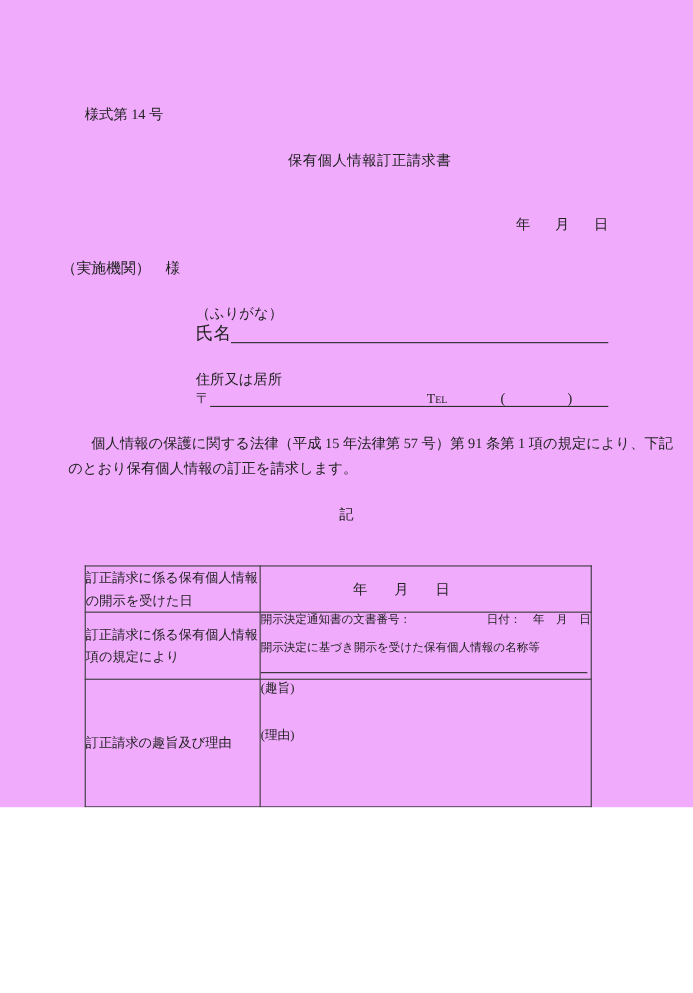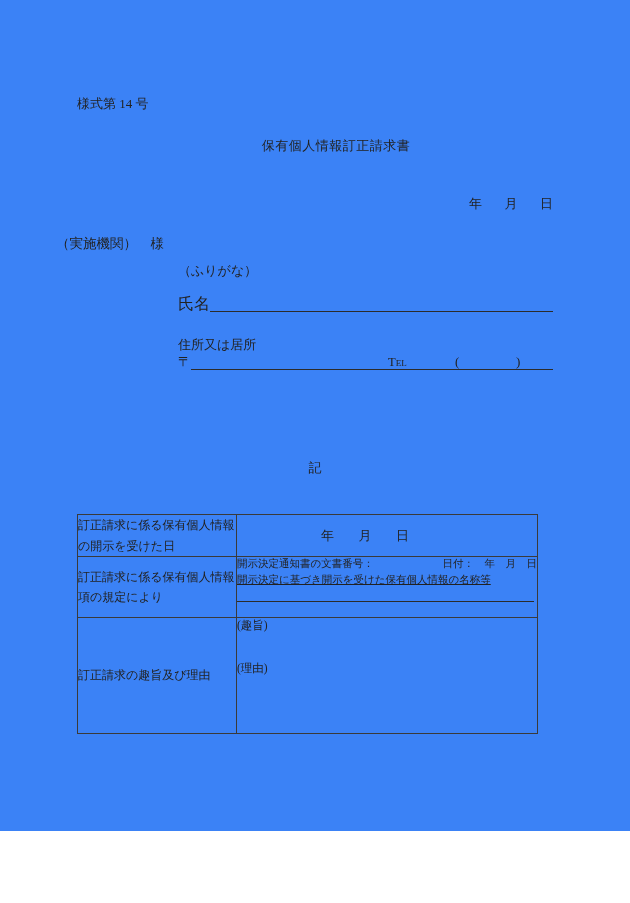--- a/index.html
+++ b/index.html
@@ -1,31 +1,31 @@
 <!DOCTYPE html>
 <html><head>
 <meta charset="utf-8">
 <style>
   html,body { margin:0; padding:0; background:#ffffff; }
   .page {
-    position:relative; width:630px; height:831px; background:#3b82f6;
+    position:relative; width:630px; height:734px; background:#f0abfc;
     font-family:"Liberation Serif","DejaVu Serif",serif; color:#222222;
     overflow:hidden;
   }
   .abs { position:absolute; }
 
   #form-number { left:77px; top:95px; font-size:13px; }
   #doc-title   { left:0; top:137px; width:630px; text-align:center; font-size:13px; letter-spacing:0.5px;padding-left:21px; }
 
   .date-flex { display:flex; justify-content:space-between; }
   #top-date  { left:469px; top:195px; width:84px; font-size:13px; }
 
   #recipient { left:56px; top:235px; font-size:13.5px; }
 
-  #furigana      { left:178px; top:262px; font-size:13px; }
+  #furigana      { left:178px; top:276px; font-size:13px; }
   #name-row      { left:178px; top:296px; width:375px; height:16px; display:flex; font-size:16px; line-height:16px; }
   .fill          { flex:1; border-bottom:1px solid #2b2b2b; }
   #address-label { left:178px; top:336px; font-size:13px; }
   #postal-row    { left:178px; top:353px; width:375px; height:17px; display:flex; font-size:13px; line-height:17px; }
   #postal-row .tel     { position:absolute; left:210px; bottom:2px; font-size:12.5px; font-variant:small-caps; line-height:12px; }
   #postal-row .p-open  { position:absolute; left:277px; bottom:2px; line-height:13px; }
   #postal-row .p-close { position:absolute; left:338px; bottom:2px; line-height:13px; }
 
   #law-text { left:62px; top:391px; font-size:13px; line-height:23px; white-space:nowrap; }
   #law-text .indent { text-indent:21px; }
@@ -35,21 +35,21 @@
   table#req { position:absolute; left:77px; top:514px; border-collapse:collapse; table-layout:fixed; }
   #req td { border:1px solid #3a3a3a; padding:0; }
 
   td.hdr { font-size:12px; line-height:20.5px; vertical-align:middle; padding:0 1px 0 2px; }
 
   td.r1-right { vertical-align:middle; font-size:13px; }
   td.r1-right .date-flex { width:88px; margin-left:84px; }
 
   td.r2-right { vertical-align:top; padding:4px 6px 0 3px; font-size:10.5px; }
   .r2-line1 { display:flex; justify-content:space-between; line-height:14px; }
-  .r2-line2 { margin-top:2px; line-height:14px;text-decoration:underline; }
+  .r2-line2 { margin-top:12px; line-height:14px; }
   .r2-rule  { border-bottom:1px solid #2b2b2b; margin:14px 3px 0 0; height:0; }
 
   td.r3-right { vertical-align:top; padding:5px 0 0 4px; font-size:11.5px; }
   .reason { margin-top:28px; }
 </style>
 </head>
 <body>
 
 <div class="page">
 
@@ -75,20 +75,24 @@
   <div class="abs" id="address-label">住所又は居所</div>
 
   <div class="abs" id="postal-row">
     <span>〒</span>
     <span class="fill"></span>
     <span class="tel">Tel</span>
     <span class="p-open">(</span>
     <span class="p-close">)</span>
   </div>
 
+  <div class="abs" id="law-text">
+    <div class="indent">個人情報の保護に関する法律（平成 15 年法律第 57 号）第 91 条第 1 項の規定により、下記</div>
+    <div>のとおり保有個人情報の訂正を請求します。</div>
+  </div>
 
   <div class="abs" id="ki">記</div>
 
   <table id="req">
     <colgroup>
         <col style="width:159px">
         <col style="width:301px">
       </colgroup>
     <tbody>
         <tr>

